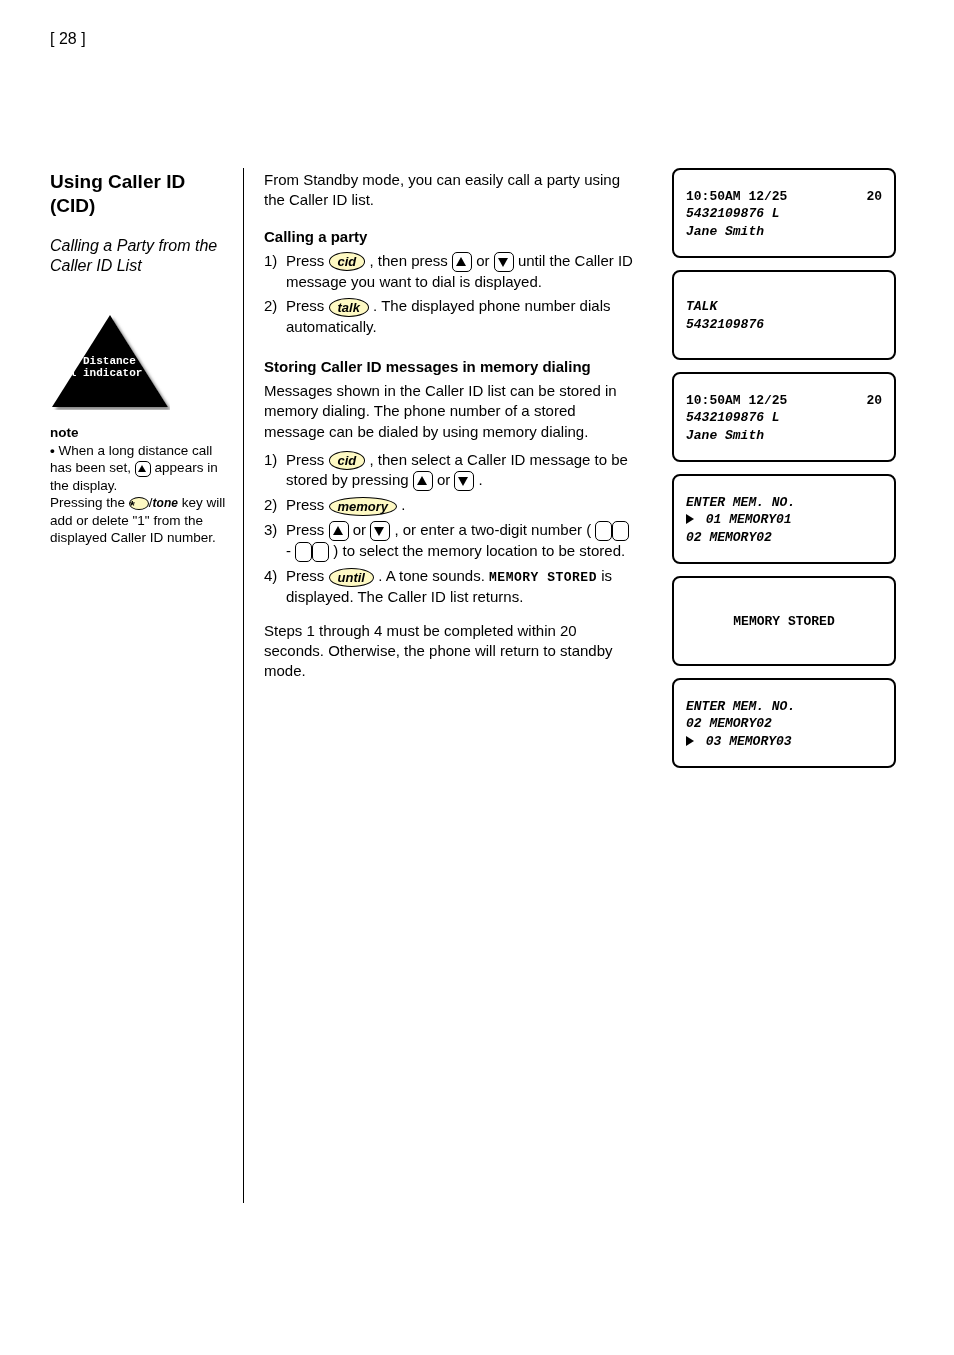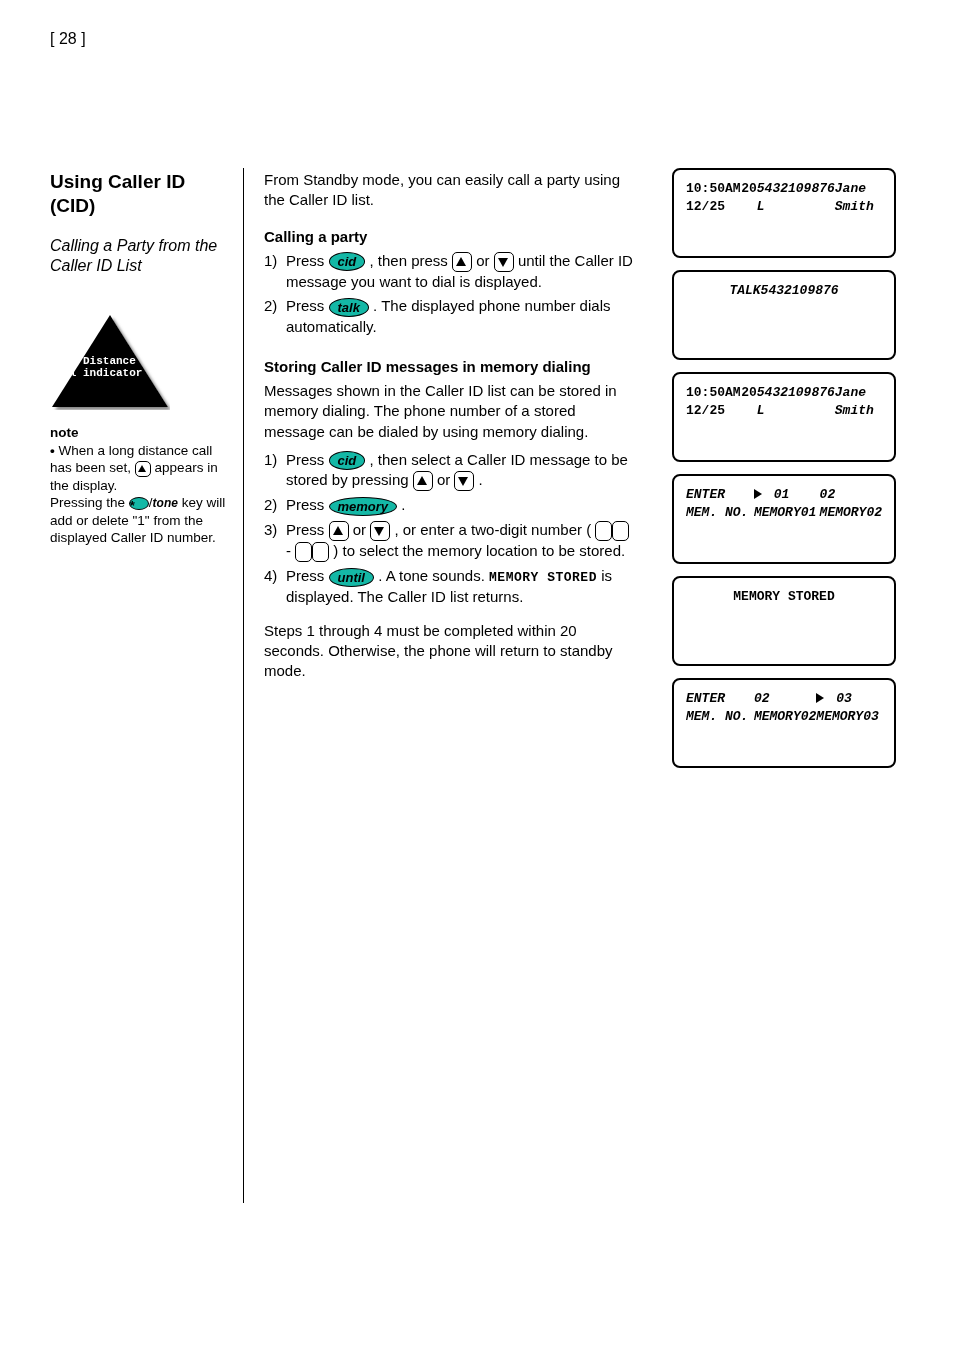--- a/index.html
+++ b/index.html
@@ -91,21 +91,21 @@
   .key-oval {
     display: inline-block;
     border: 1.6px solid #000;
     border-radius: 50%;
     padding: 0 8px;
     font-style: italic;
     font-weight: bold;
     font-size: 13px;
     line-height: 17px;
     vertical-align: middle;
-    background: #14b8a6;
+    background: #fef9c3;
   }
   .key-oval.blank {
     width: 20px;
     height: 13px;
     padding: 0;
   }
   .arrow-btn {
     display: inline-block;
     border: 1.8px solid #000;
     border-radius: 5px;
@@ -158,21 +158,21 @@
     width: 224px;
     height: 90px;
     margin-bottom: 12px;
     padding: 10px 12px 8px 12px;
     font-family: "Courier New", monospace;
     font-weight: bold;
     font-size: 13px;
     line-height: 1.35;
     position: relative;
     display: flex;
-    flex-direction: row;
+    flex-direction: column;
     justify-content: center;
   }
   .lcd .top-row {
     display: flex;
     justify-content: space-between;
   }
   .lcd .r-pointer {
     display: inline-block;
     width: 0; height: 0;
     border-top: 5px solid transparent;

